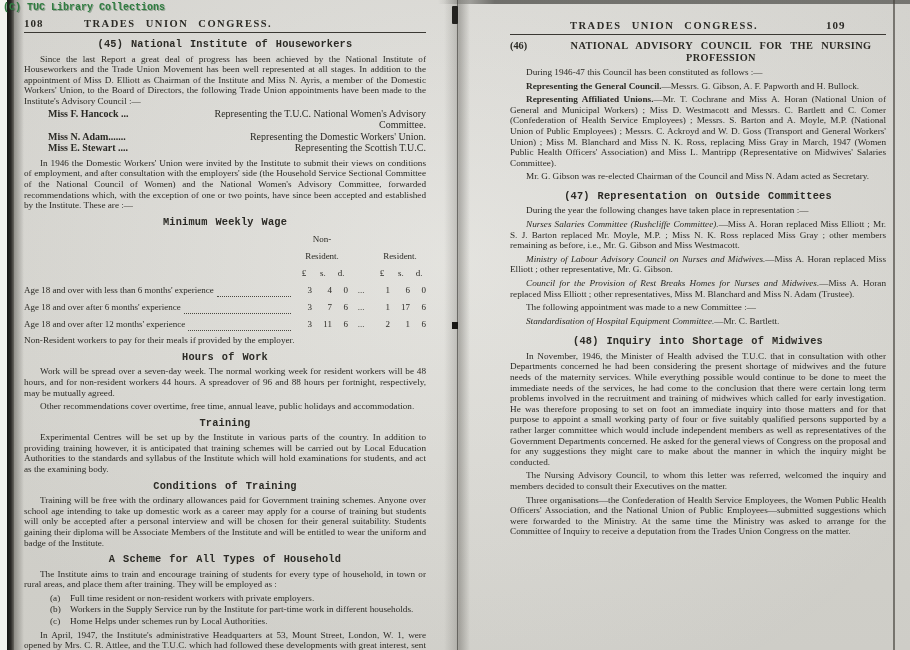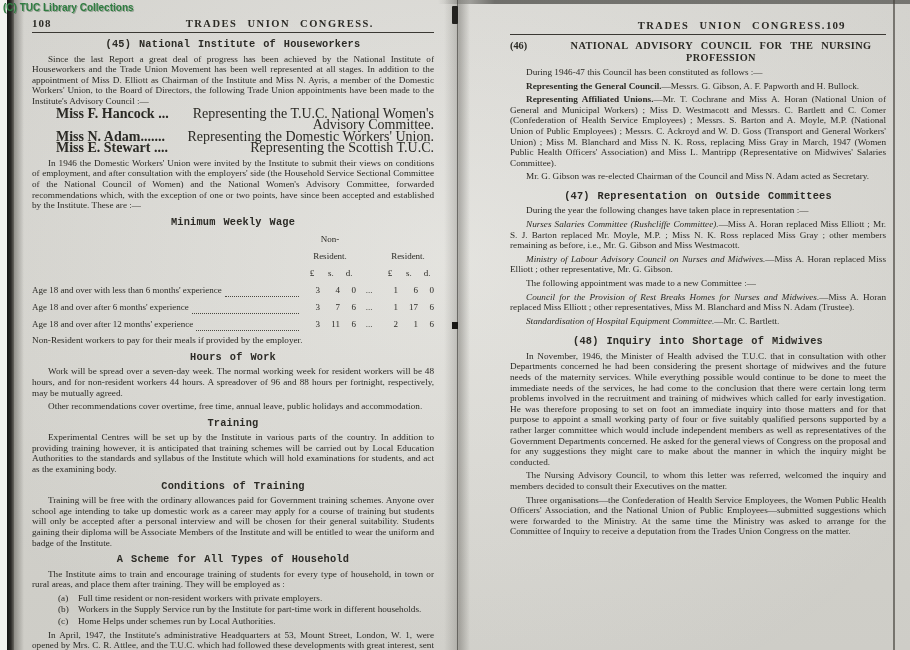--- a/index.html
+++ b/index.html
@@ -26,60 +26,60 @@
     background:linear-gradient(90deg, rgba(60,58,52,0) 0%, rgba(60,58,52,0.18) 45%, rgba(60,58,52,0.32) 58%, rgba(60,58,52,0) 100%); }
   .gutter-line { position:absolute; left:457px; top:0; bottom:0; width:1px; background:rgba(45,44,40,0.55); }
   .gutter-mark-top { position:absolute; left:452px; top:6px; width:6px; height:18px; background:#23221f; border-radius:1px; }
   .gutter-dot { position:absolute; left:452px; top:322px; width:6px; height:7px; background:#191815; }
   .top-strip-right { position:absolute; left:438px; right:0; top:0; height:4px;
     background:linear-gradient(90deg, rgba(40,40,36,0), rgba(40,40,36,0.6) 12%, rgba(40,40,36,0.55)); }
   .right-edge-line { position:absolute; right:15px; top:0; bottom:0; width:2px; background:rgba(70,68,62,0.65); }
 
   .watermark {
     position:absolute; left:3px; top:2px; z-index:5;
-    font-family:Liberation Sans, sans-serif;
+    font-family:Liberation Mono, monospace;
     font-size:10px; font-weight:bold; letter-spacing:0px;
     color:#2f7c40; text-shadow:1px 1px 0 rgba(25,70,35,0.35);
   }
 
   
   .page { position:absolute; top:0; height:650px; }
-  .page-left  { left:32px;  width:402px; }
+  .page-left  { left:24px;  width:402px; }
   .page-right { left:510px; width:376px; }
 
   .running-header {
     display:flex; align-items:baseline;
     border-bottom:1.5px solid #3a3833;
     padding-bottom:3px; margin-bottom:5px;
     font-weight:bold; font-size:10.5px;
     letter-spacing:0.5px;
   }
   .page-left  .running-header { margin-top:17px; }
   .page-right .running-header { margin-top:19px; }
   .page-num { width:60px; font-size:11px; letter-spacing:1px; }
   .page-num.right { text-align:left; }
-  .rh-title { flex:1; text-align:right; letter-spacing:1.5px; word-spacing:6px; }
+  .rh-title { flex:1; text-align:left; letter-spacing:1.5px; word-spacing:6px; }
 
   p { margin:0 0 3px 0; font-size:9.2px; line-height:10.6px; text-align:justify; text-indent:16px; }
   .no-indent { text-indent:0; }
 
   h2.center-head {
     margin:6px 0 3px 0; font-size:10.3px; line-height:11.5px;
     text-align:center; font-weight:bold; letter-spacing:0.2px; word-spacing:1.5px;font-family:Liberation Mono, monospace;
   }
   .caps-head { display:flex; margin:4px 0 3px 0; font-weight:bold; font-size:10.3px; line-height:12px;font-family:Liberation Serif, serif; }
   .caps-head .num { width:46px; }
   .caps-head .txt { flex:1; text-align:center; letter-spacing:0.4px; word-spacing:5px; }
 
   .lead-bold { font-weight:bold; }
   .lead-italic { font-style:italic; }
 
   
   .appt { display:grid; grid-template-columns:118px 1fr; margin:1px 0 1px 24px;
-    font-size:14px; line-height:10.6px; }
+    font-size:10px; line-height:10.6px; }
   .appt .nm { font-weight:bold; }
   .appt .rl { padding-left:6px;text-align:right; }
   .appt-block { margin-bottom:4px; margin-top:1px; }
 
   
   .wage { margin:2px 0 2px 0; font-size:9px; line-height:17px; }
   .wrow { display:grid; grid-template-columns:1fr 16px 18px 14px 22px 16px 18px 14px; column-gap:2px; align-items:end; }
   .wc { text-align:center; }
   .wnum { text-align:right; }
   .wgrp { text-align:center; font-size:9px; }
@@ -253,23 +253,23 @@
 
     <p><span class="lead-bold">Representing Affiliated Unions.</span><span>—Mr. T. Cochrane and Miss A. Horan (National Union of General and Municipal Workers) ; Miss D. Westmacott and Messrs. C. Bartlett and C. Comer (Confederation of Health Service Employees) ; Messrs. S. Barton and A. Moyle, M.P. (National Union of Public Employees) ; Messrs. C. Ackroyd and W. D. Goss (Transport and General Workers' Union) ; Miss M. Blanchard and Miss N. K. Ross, replacing Miss Gray in March, 1947 (Women Public Health Officers' Association) and Miss L. Mantripp (Representative on Midwives' Salaries Committee).</span></p>
 
     <p>Mr. G. Gibson was re-elected Chairman of the Council and Miss N. Adam acted as Secretary.</p>
 
     <h2 class="center-head" style="margin-top:9px;">(47) Representation on Outside Committees</h2>
     <p>During the year the following changes have taken place in representation :—</p>
 
     <p><span class="lead-italic">Nurses Salaries Committee (Rushcliffe Committee).</span><span>—Miss A. Horan replaced Miss Elliott ; Mr. S. J. Barton replaced Mr. Moyle, M.P. ; Miss N. K. Ross replaced Miss Gray ; other members remaining as before, i.e., Mr. G. Gibson and Miss Westmacott.</span></p>
     <p><span class="lead-italic">Ministry of Labour Advisory Council on Nurses and Midwives.</span><span>—Miss A. Horan replaced Miss Elliott ; other representative, Mr. G. Gibson.</span></p>
+    <p><span class="lead-italic">Council for the Provision of Rest Breaks Homes for Nurses and Midwives.</span><span>—Miss A. Horan replaced Miss Elliott ; other representatives, Miss M. Blanchard and Miss N. Adam (Trustee).</span></p>
+
     <p>The following appointment was made to a new Committee :—</p>
-
-    <p><span class="lead-italic">Council for the Provision of Rest Breaks Homes for Nurses and Midwives.</span><span>—Miss A. Horan replaced Miss Elliott ; other representatives, Miss M. Blanchard and Miss N. Adam (Trustee).</span></p>
     <p><span class="lead-italic">Standardisation of Hospital Equipment Committee.</span><span>—Mr. C. Bartlett.</span></p>
 
     <h2 class="center-head" style="margin-top:10px;">(48) Inquiry into Shortage of Midwives</h2>
     <p>In November, 1946, the Minister of Health advised the T.U.C. that in consultation with other Departments concerned he had been considering the present shortage of midwives and the future needs of the maternity services. While everything possible would continue to be done to meet the immediate needs of the services, he had come to the conclusion that there were certain long term problems involved in the recruitment and training of midwives which called for early investigation.  He was therefore proposing to set on foot an immediate inquiry into those matters and for that purpose to appoint a small working party of four or five suitably qualified persons supported by a rather larger committee which would include independent members as well as representatives of the Government Departments concerned.  He asked for the general views of Congress on the proposal and for any suggestions they might care to make about the manner in which the inquiry might be conducted.</p>
     <p>The Nursing Advisory Council, to whom this letter was referred, welcomed the inquiry and members decided to consult their Executives on the matter.</p>
     <p>Three organisations—the Confederation of Health Service Employees, the Women Public Health Officers' Association, and the National Union of Public Employees—submitted suggestions which were forwarded to the Ministry. At the same time the Ministry was asked to arrange for the Committee of Inquiry to receive a deputation from the Trades Union Congress on the matter.</p>
   </div>
 
 </div>
 

